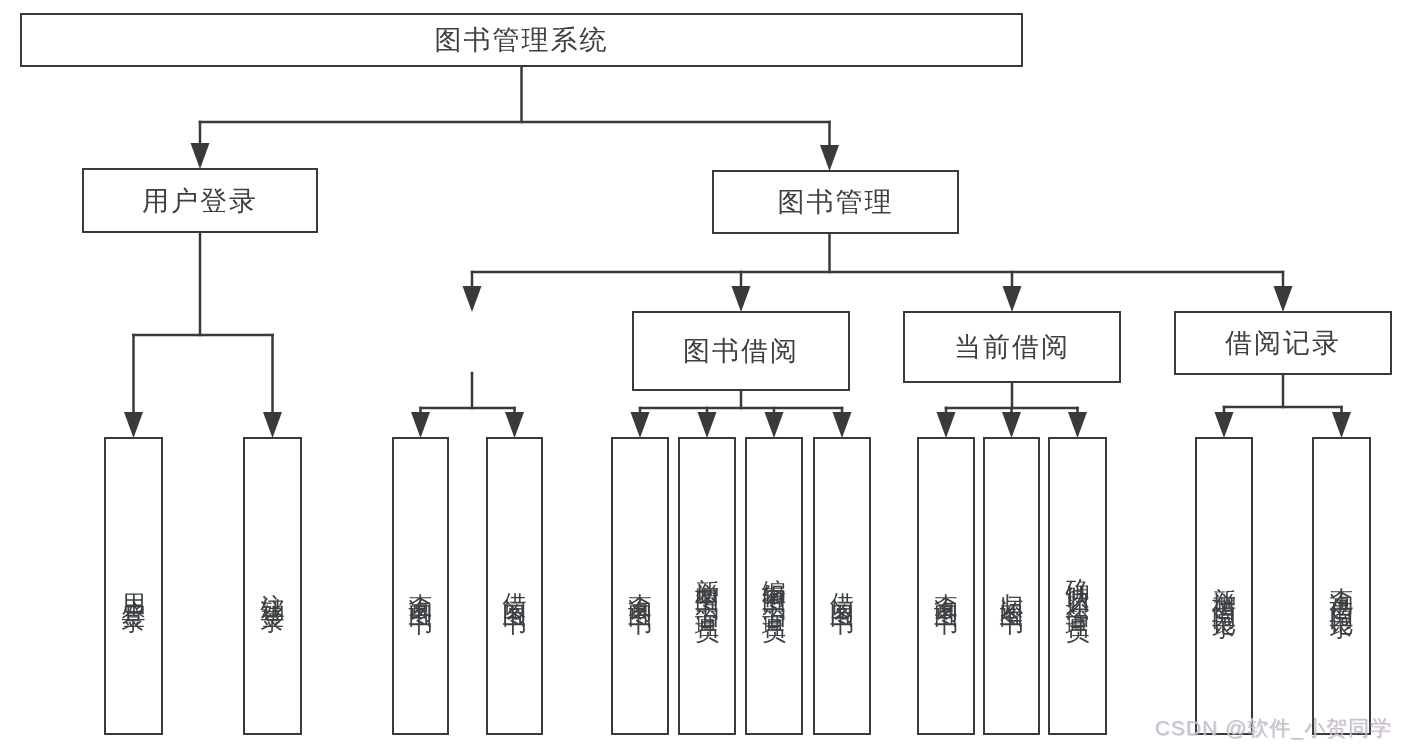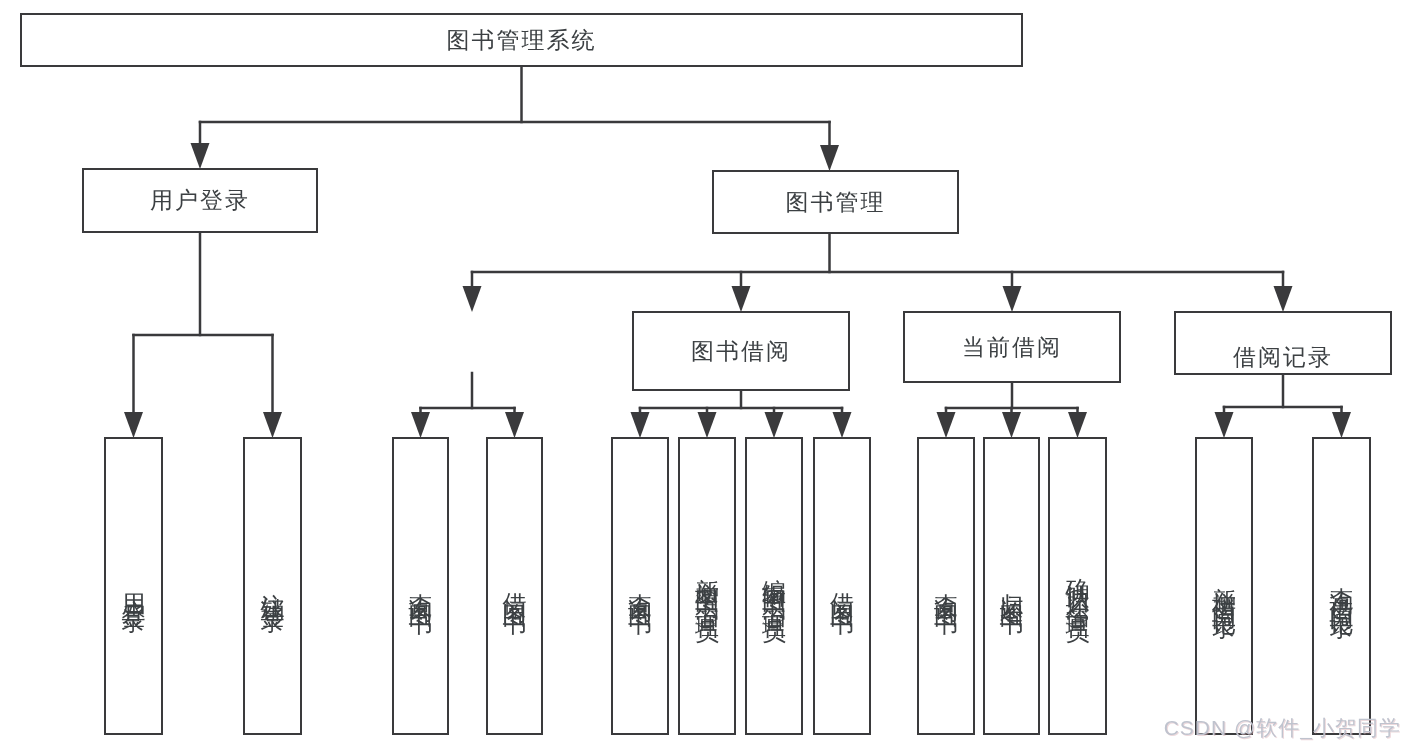--- a/index.html
+++ b/index.html
@@ -22,35 +22,35 @@
     box-sizing: border-box;
     border: 2.5px solid #3a3a3c;
     background: #ffffff;
     display: flex;
     align-items: center;
     justify-content: center;
     color: #3c4043;
     z-index: 2;
   }
   .node.horizontal .label {
-    font-size: 23px;
+    font-size: 27px;
     letter-spacing: 2px;
     white-space: nowrap;
   }
   .node.vertical .label {
     writing-mode: vertical-rl;
     text-orientation: mixed;
     font-size: 24px;
     letter-spacing: 6px;
     line-height: 1;
     white-space: nowrap;
   }
   .watermark {
     position: absolute;
-    right: 4px;
+    right: 13px;
     top: 714px;
     font-size: 21px;
     color: #bfc3ce;
     letter-spacing: 1px;
     z-index: 6;
     white-space: nowrap;
     text-shadow: 1px 1px 0 rgba(214, 170, 178, 0.45);
   }
 </style>
 </head>
@@ -120,21 +120,21 @@
     </div>
     <div class="node horizontal" style="left: 712px; top: 170px; width: 247px; height: 64px;">
       <span class="label">图书管理</span>
     </div>
     <div class="node horizontal" style="left: 632px; top: 311px; width: 218px; height: 80px;">
       <span class="label">图书借阅</span>
     </div>
     <div class="node horizontal" style="left: 903px; top: 311px; width: 218px; height: 72px;">
       <span class="label">当前借阅</span>
     </div>
-    <div class="node horizontal" style="left: 1174px; top: 311px; width: 218px; height: 64px; align-items: flex-end;">
+    <div class="node horizontal" style="left: 1174px; top: 311px; width: 218px; height: 64px;">
       <span class="label">借阅记录</span>
     </div>
     <div class="node vertical" style="left: 104px; top: 437px; width: 59px; height: 298px;">
       <span class="label">用户登录</span>
     </div>
     <div class="node vertical" style="left: 243px; top: 437px; width: 59px; height: 298px;">
       <span class="label">注销登录</span>
     </div>
     <div class="node vertical" style="left: 392px; top: 437px; width: 57px; height: 298px;">
       <span class="label">查询图书</span>

